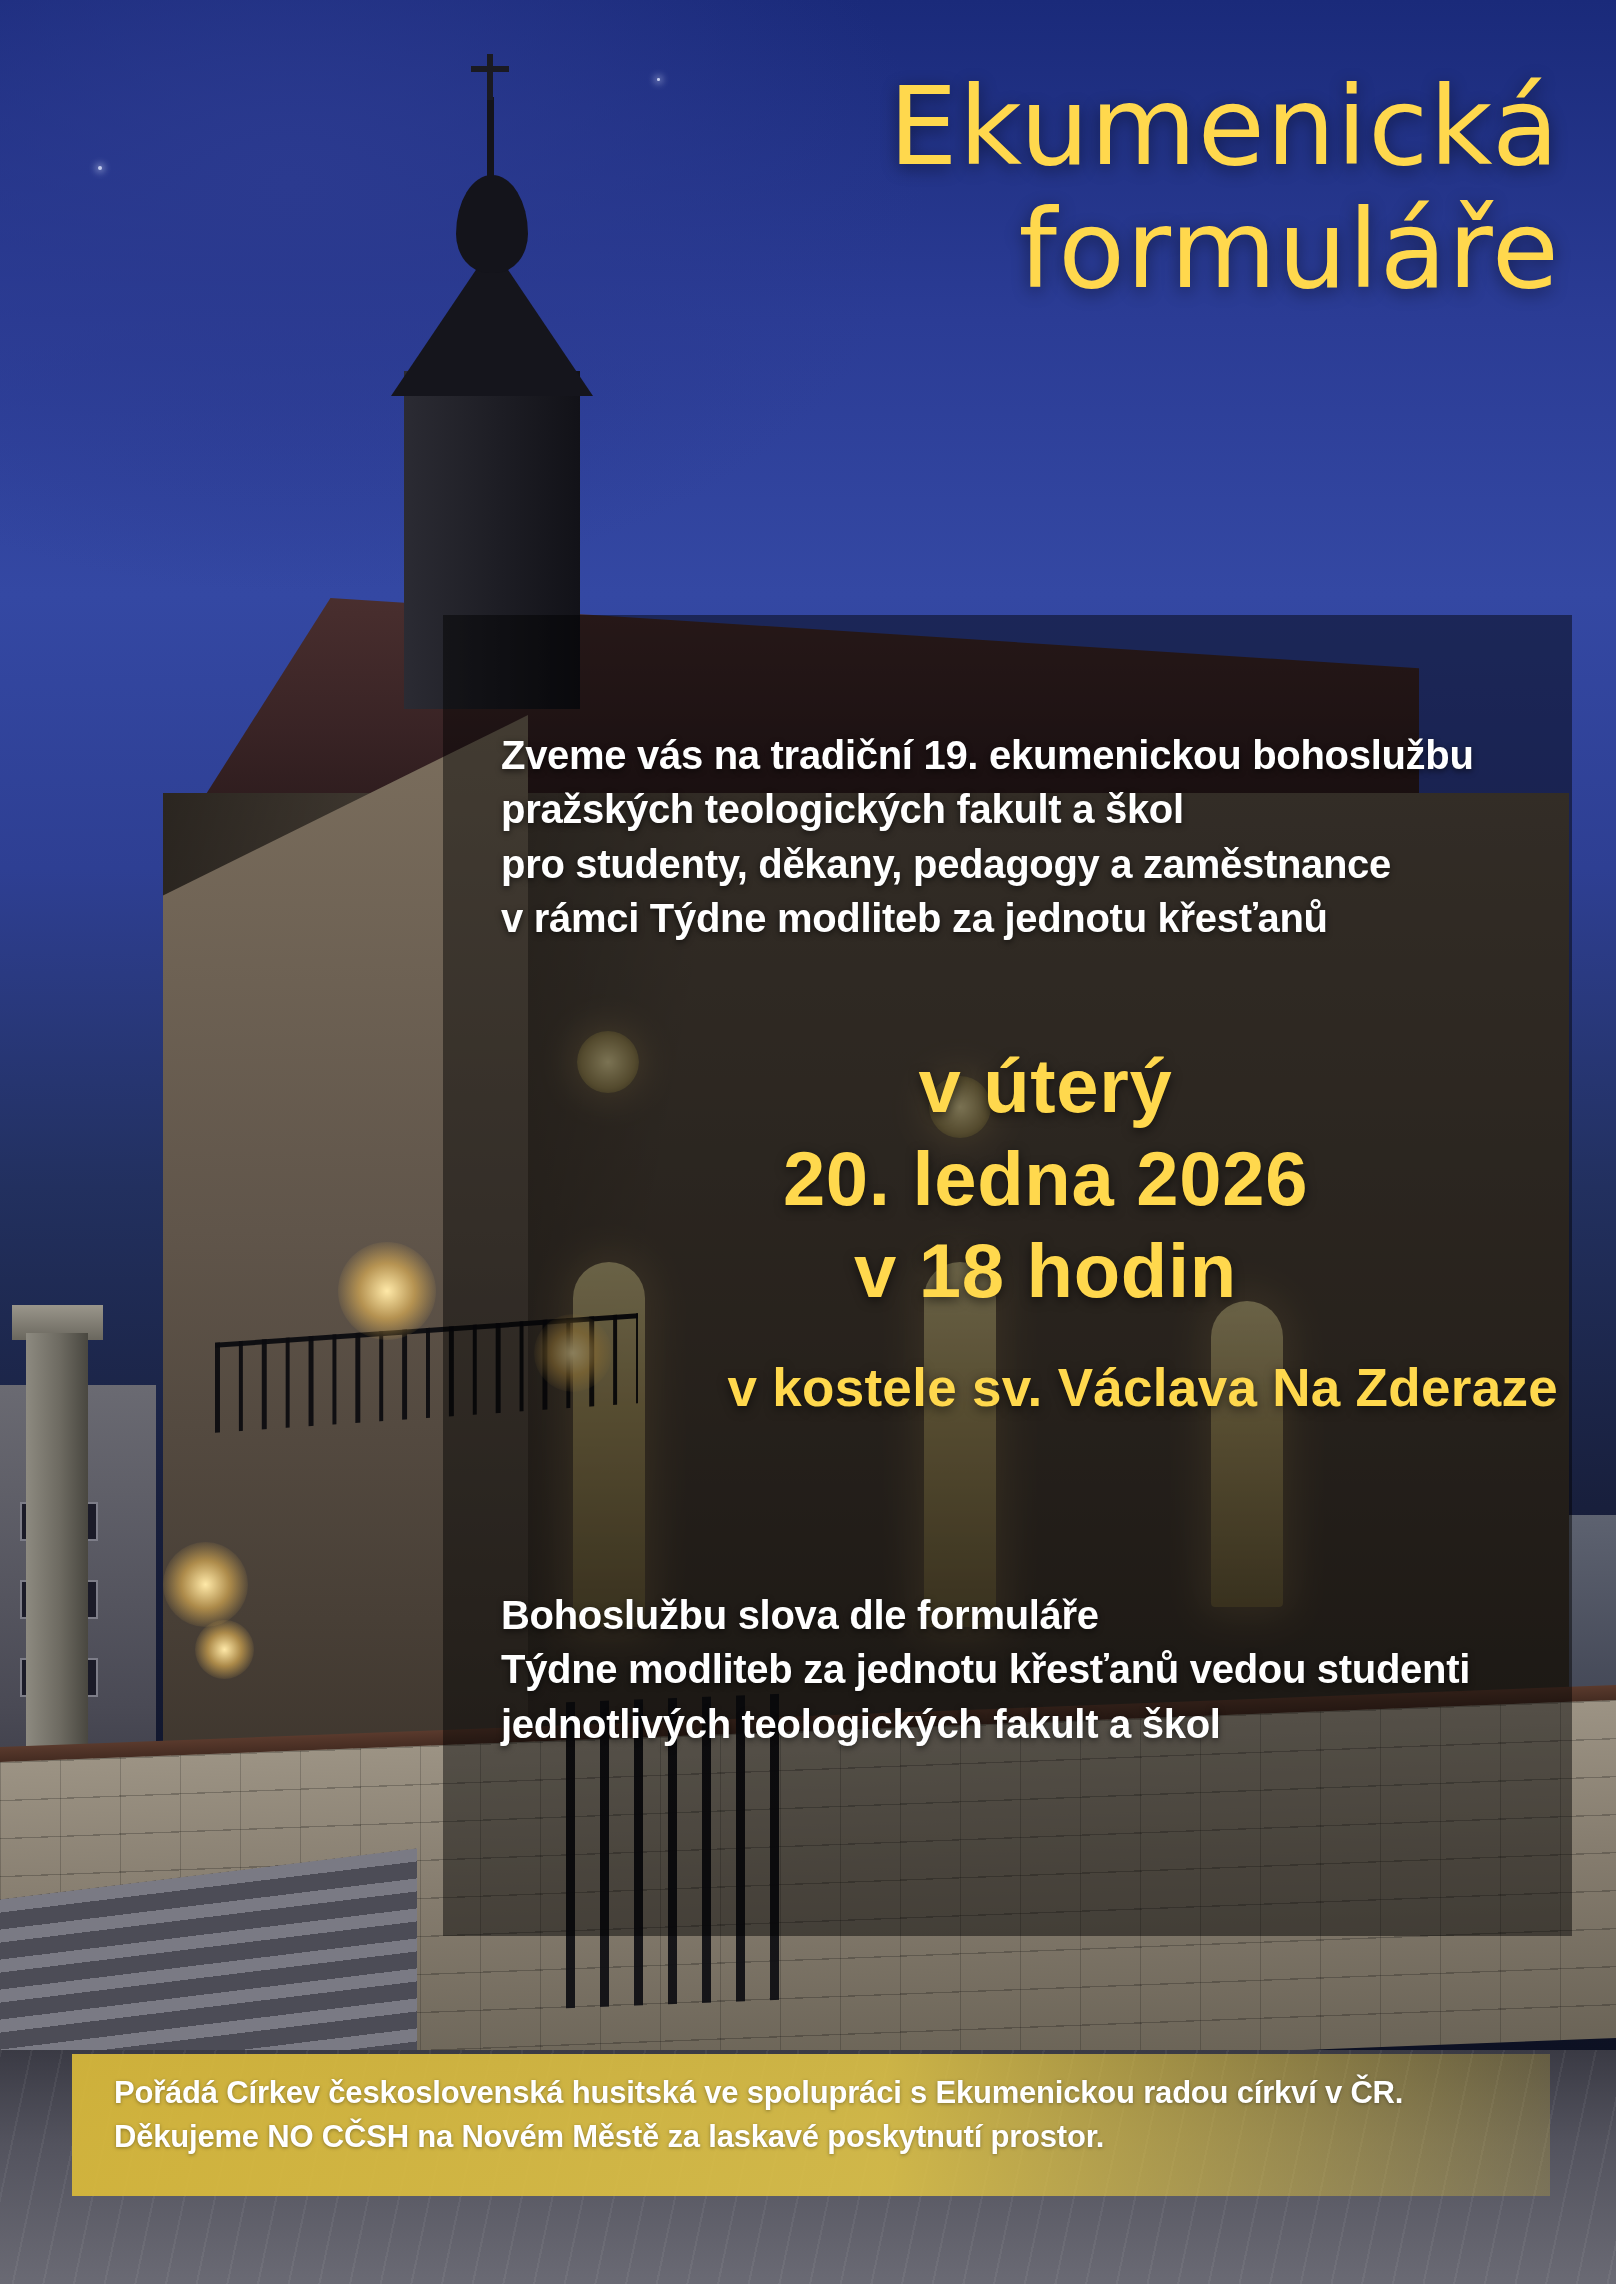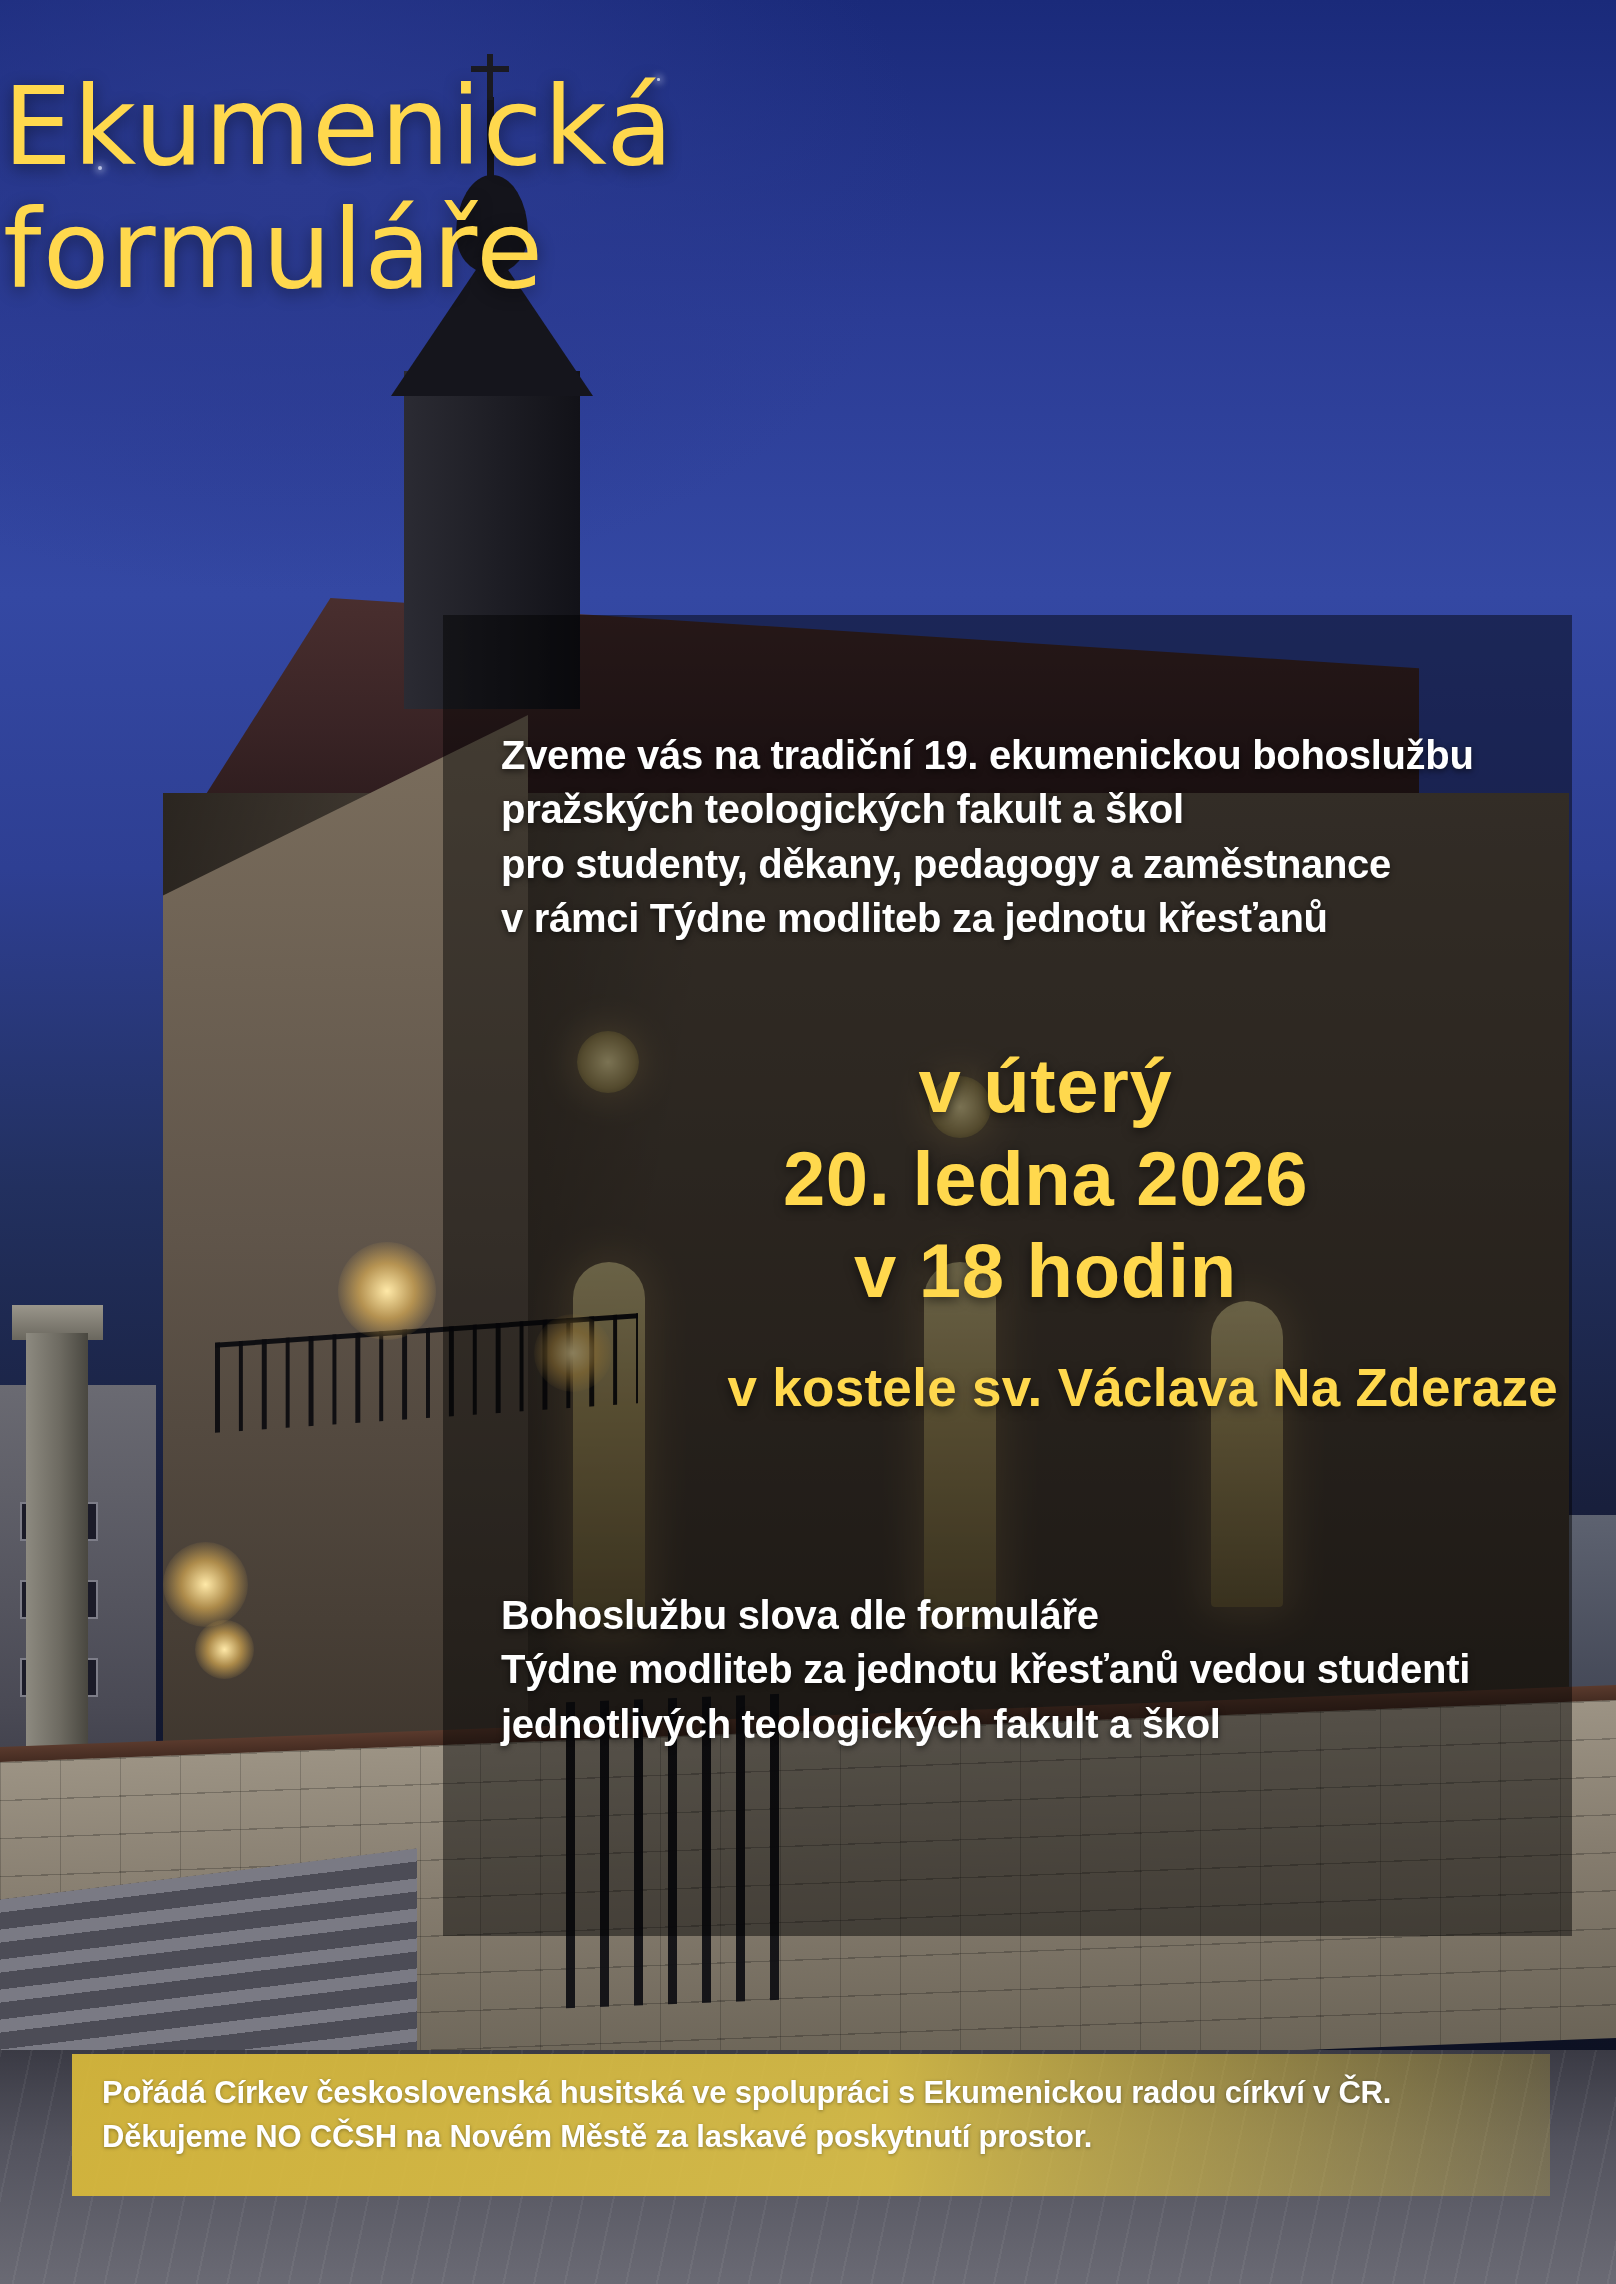--- a/index.html
+++ b/index.html
@@ -288,22 +288,23 @@
     left: 443px;
     top: 615px;
     width: 1129px;
     height: 1321px;
     background: rgba(0,0,0,0.46);
   }
 
   
   .title {
     position: absolute;
-    left: 3px; right: 57px;
+    left: 16px; right: 57px;
     top: 65px;
+    text-align: right;
     color: #ffd84d;
     font-family: "DejaVu Sans", sans-serif;
     font-size: 109px;
     font-weight: 400;
     line-height: 1.13;
     letter-spacing: 1.3px;
     text-shadow: 0 3.9px 17px rgba(0,0,0,.45);
   }
   .title .line { display: block; }
 
@@ -369,21 +370,21 @@
   .details .line { display: block; }
 
   
   .footer {
     position: absolute;
     left: 72px;
     top: 2054px;
     width: 1478px;
     height: 142px;
     background: linear-gradient(to right, rgba(218,186,58,0.92) 0%, rgba(224,196,70,0.88) 55%, rgba(196,170,60,0.30) 100%);
-    padding: 17px 26px 0 30px;
+    padding: 17px 26px 0 42px;
     box-sizing: border-box;
   }
   .footer .line {
     display: block;
     color: #ffffff;
     font-family: "Liberation Sans", sans-serif;
     font-size: 31px;
     font-weight: 700;
     line-height: 1.42;
     letter-spacing: -0.2px;

